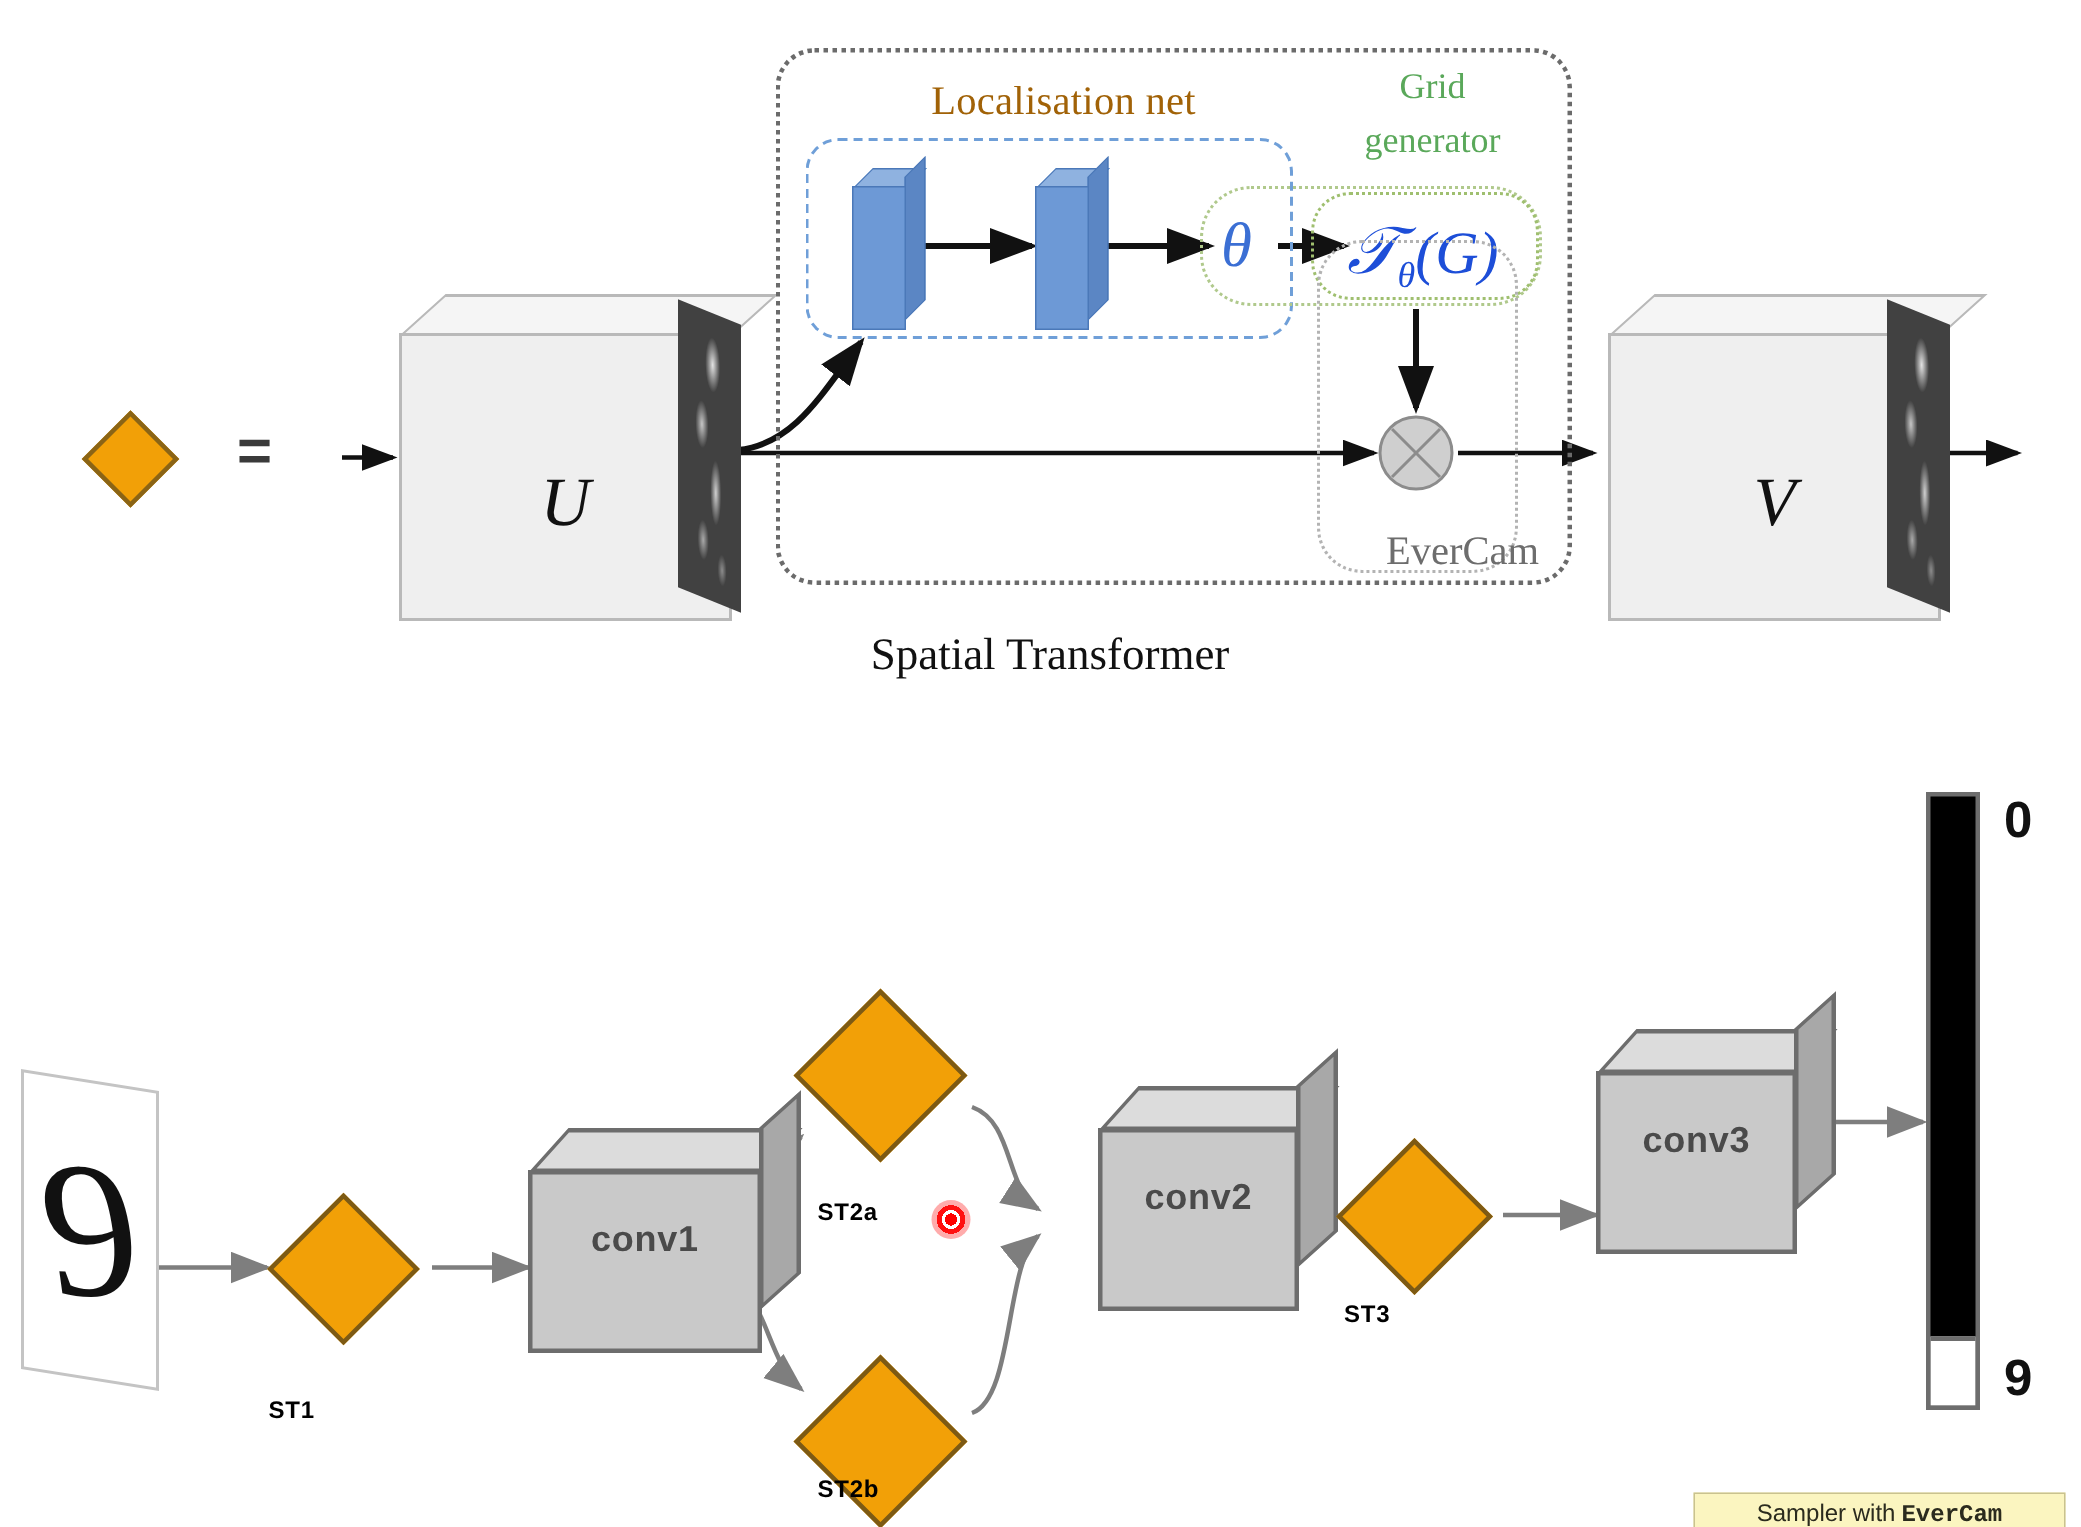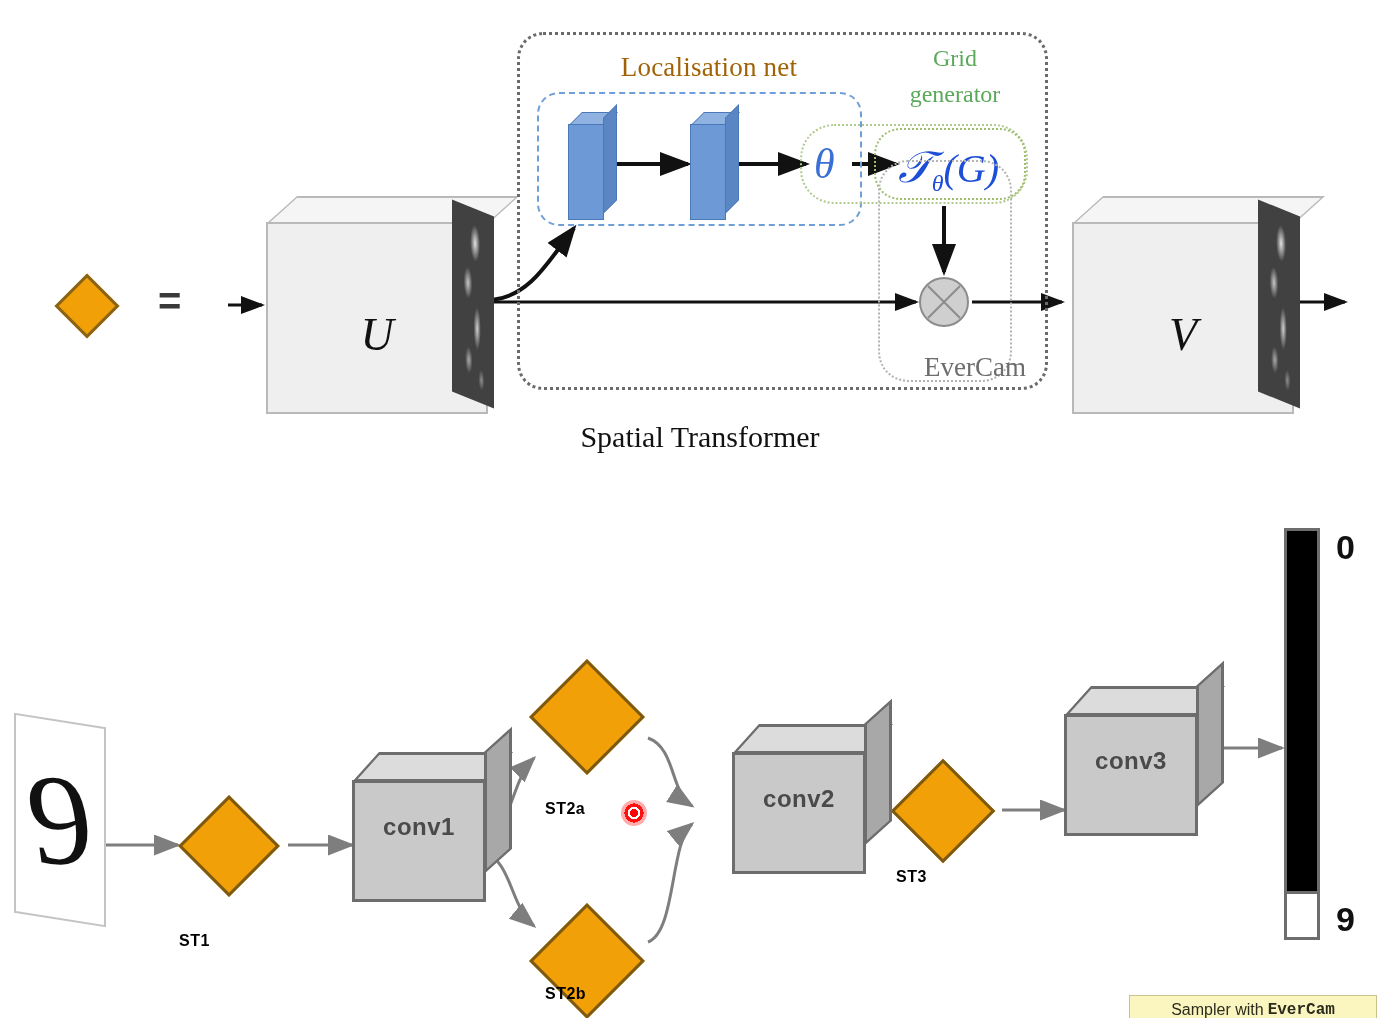--- a/index.html
+++ b/index.html
@@ -324,21 +324,21 @@
     <line x1="828" y1="330" x2="892" y2="330" stroke="#7e7e7e" stroke-width="3" marker-end="url(#ga)"></line>
 
     <line x1="1002" y1="330" x2="1064" y2="330" stroke="#7e7e7e" stroke-width="3" marker-end="url(#ga)"></line>
 
     <line x1="1216" y1="268" x2="1282" y2="268" stroke="#7e7e7e" stroke-width="3" marker-end="url(#ga)"></line>
   </svg>
 
   <div class="odiamond" style="left:193px;top:330px;width:72px;height:72px;"></div>
   <div class="stlabel" style="left:179px;top:452px;width:100px;">ST1</div>
 
-  <div class="gcube" style="left:352px;top:272px;width:160px;height:150px;">
+  <div class="gcube" style="left:352px;top:272px;width:160px;height:150px;padding-left:22px;">
     <div class="gt"></div>
     <div class="gr"></div>
     <div class="gf"></div>
     <div class="glabel">conv1</div>
   </div>
 
   <div class="odiamond" style="left:546px;top:196px;width:82px;height:82px;"></div>
   <div class="stlabel" style="left:545px;top:320px;width:86px;">ST2a</div>
   <div class="click-dot" style="left:621px;top:320px;"></div>
 

